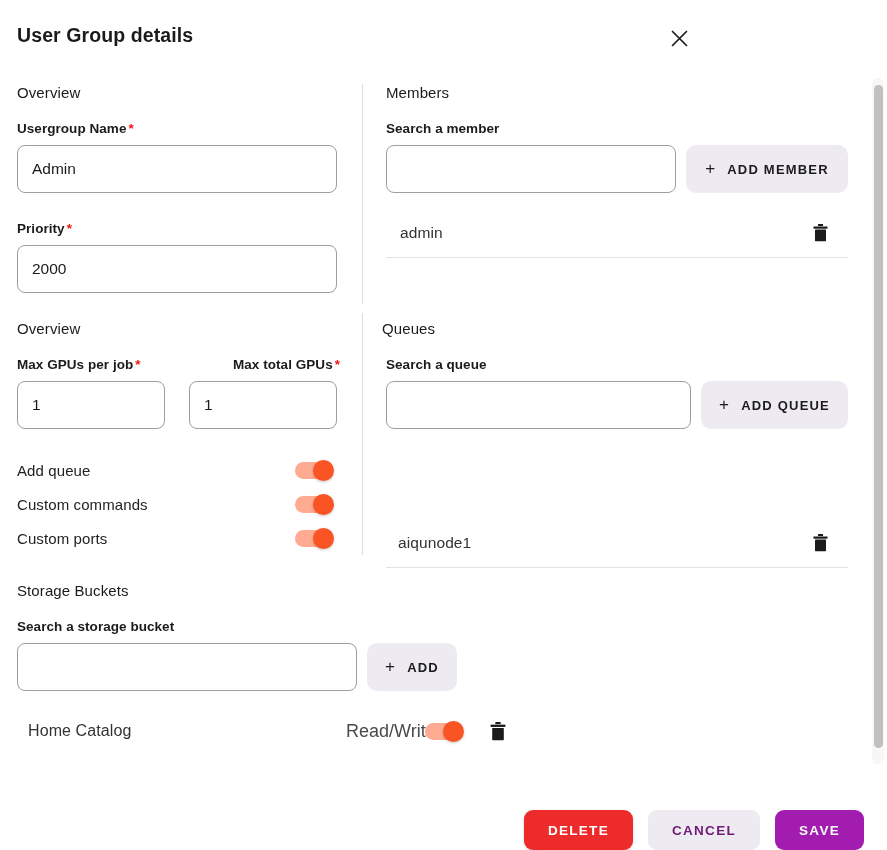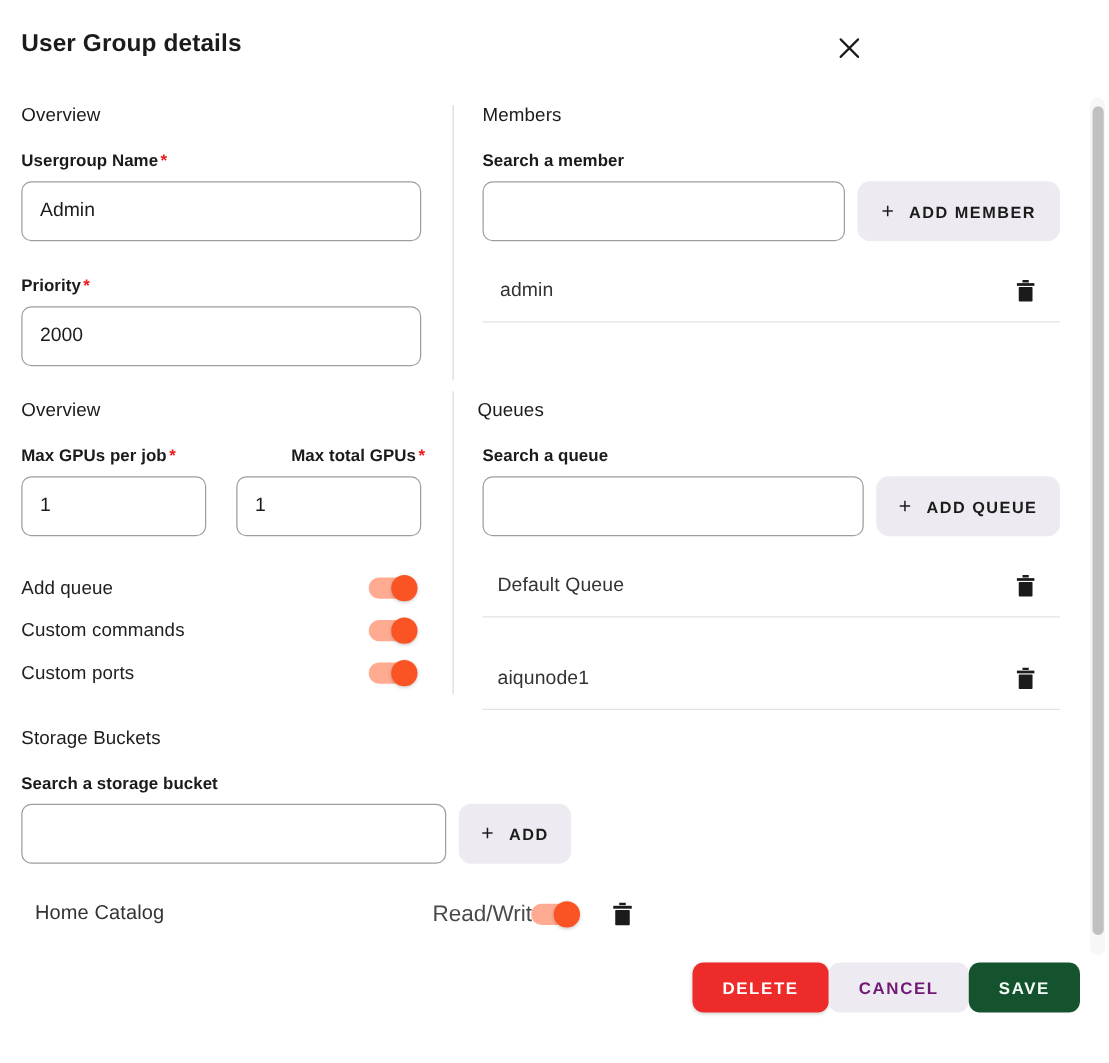--- a/index.html
+++ b/index.html
@@ -185,39 +185,40 @@
     color: #222222;
     letter-spacing: .1px;
   }
 
   
   .dlg-footer {
     position: absolute;
     left: 0; bottom: 0;
     width: 887px; height: 80px;
     display: flex;
-    align-items: flex-start;
+    align-items: flex-end;
     justify-content: flex-end;
+    gap: 15px;
     padding-right: 23px;
   }
   .act-btn {
     border: none;
     border-radius: 9px;
     font-family: "Liberation Sans", sans-serif;
     font-size: 13.5px;
     font-weight: 700;
     letter-spacing: 1.3px;
     height: 40px;
     cursor: pointer;
     padding: 0 24px;
     box-shadow: 0 1px 3px rgba(0,0,0,.18);
   }
   .act-delete { background: #ee2b2b; color: #ffffff; min-width: 93px; }
   .act-cancel { background: #eeeaf1; color: #701a75; min-width: 93px; box-shadow:none; }
-  .act-save   { background: #14532d; color: #f4fbf7; min-width: 80px; box-shadow:none; cursor: default; }
+  .act-save   { background: #a21caf; color: #f4fbf7; min-width: 80px; box-shadow:none; cursor: default; }
 </style>
 </head>
 <body>
 
 <div class="dialog">
 
   <div class="dlg-header">
     <div class="dlg-title">User Group details</div>
     <button class="close-btn" aria-label="Close">
       <svg width="17" height="17" viewBox="0 0 17 17" fill="none">
@@ -293,30 +294,20 @@
 
     <div class="section-head" style="position:absolute;left:382px;top:248px;">Queues</div>
 
     <div class="field-label" style="position:absolute;left:386px;top:285px;">Search a queue</div>
     <input class="txt-input" style="position: absolute; left: 386px; top: 309px; width: 305px; height: 48px;" value="" placeholder="">
     <button class="pill-btn" style="position:absolute;left:701px;top:309px;width:147px;height:48px;">
       <span class="plus-ico">+</span>
       <span>ADD QUEUE</span>
     </button>
 
-    <div class="list-row" style="left:386px;top:372px;width:462px;height:50px;">
-      <span class="row-name" style="margin-left:12px;">Default Queue</span>
-      <button class="trash-btn" style="position:absolute;right:16px;" aria-label="Delete queue">
-        <svg width="15" height="18" viewBox="0 0 15 18">
-          <rect x="5" y="0" width="5" height="2" fill="#1b1b1b"></rect>
-          <rect x="0.5" y="2.5" width="14" height="2.2" fill="#1b1b1b"></rect>
-          <rect x="2" y="5.6" width="11" height="11.6" rx="0.6" fill="#1b1b1b"></rect>
-        </svg>
-      </button>
-    </div>
 
     <div class="list-row" style="left:386px;top:446px;width:462px;height:50px;">
       <span class="row-name" style="margin-left:12px;">aiqunode1</span>
       <button class="trash-btn" style="position:absolute;right:16px;" aria-label="Delete queue">
         <svg width="15" height="18" viewBox="0 0 15 18">
           <rect x="5" y="0" width="5" height="2" fill="#1b1b1b"></rect>
           <rect x="0.5" y="2.5" width="14" height="2.2" fill="#1b1b1b"></rect>
           <rect x="2" y="5.6" width="11" height="11.6" rx="0.6" fill="#1b1b1b"></rect>
         </svg>
       </button>

